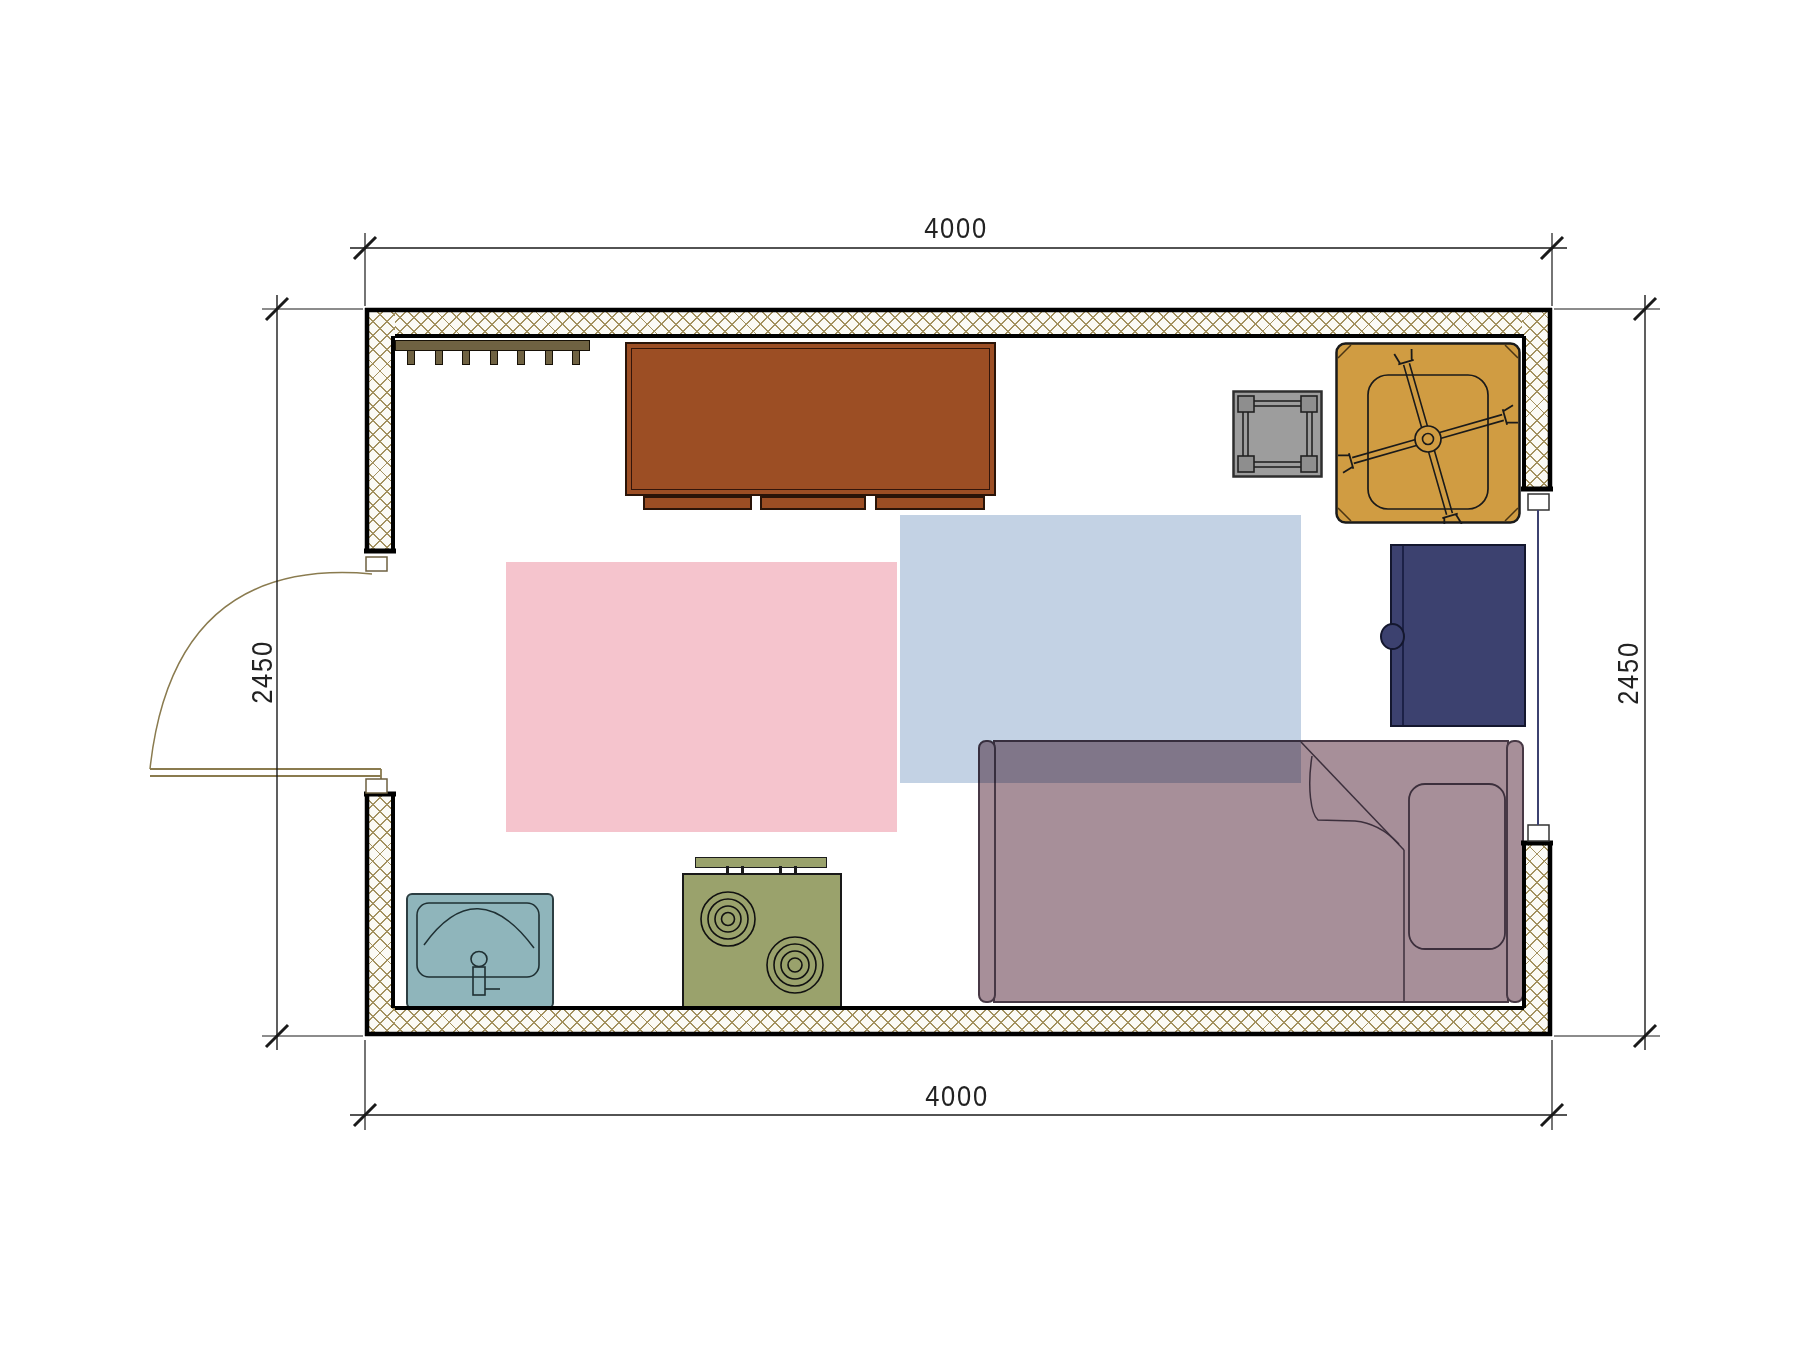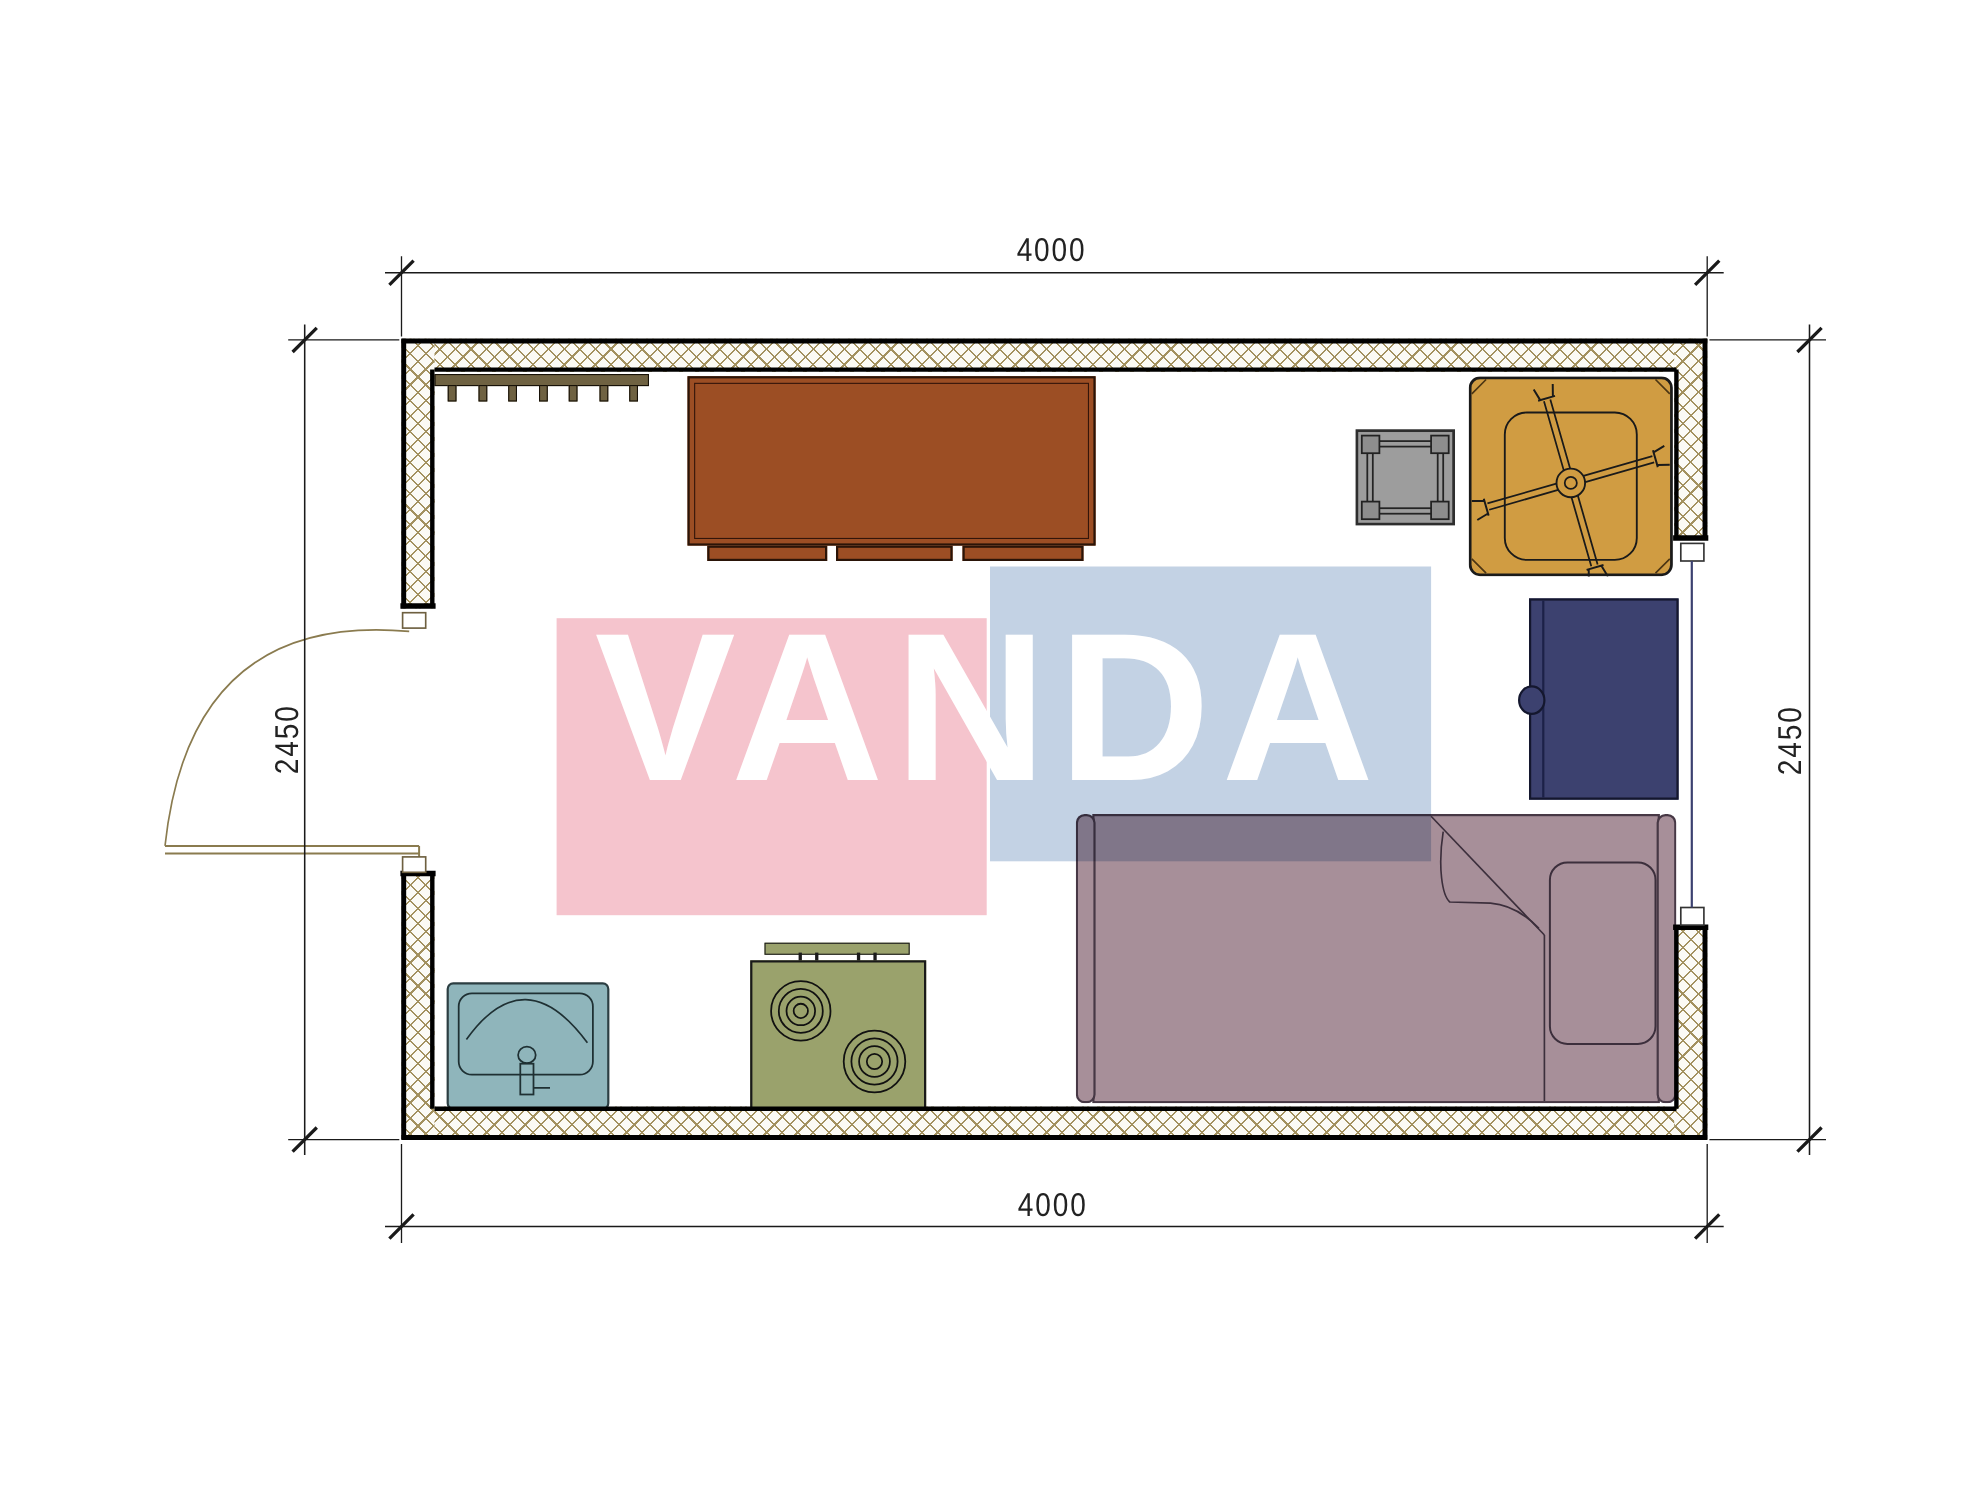--- a/index.html
+++ b/index.html
@@ -139,21 +139,20 @@
         <circle cx="111" cy="90" r="28"></circle>
           <circle cx="111" cy="90" r="21"></circle>
         <circle cx="111" cy="90" r="14"></circle>
           <circle cx="111" cy="90" r="7"></circle>
       </g>
     </svg>
   </div>
 
   <div class="wm" style="left:506px;top:562px;width:391px;height:270px;background:#f5c4cd;"></div>
   <div class="wm" style="left:900px;top:515px;width:401px;height:268px;background:#c3d2e4;"></div>
-  <div class="wm-text" style="left:520px;top:548px;width:760px;height:190px;">VANDA</div>
 
   <svg class="linework" width="1800" height="1350" viewBox="0 0 1800 1350">
 
     <g stroke="#000" fill="none">
       <path d="M365 310 H1552" stroke-width="4.5"></path>
       <path d="M395 336 H1524" stroke-width="4"></path>
       <path d="M365 1034 H1552" stroke-width="4.5"></path>
       <path d="M395 1008 H1524" stroke-width="4"></path>
       <path d="M367 308 V553 M367 792 V1036" stroke-width="4.5"></path>
       <path d="M393 336 V551 M393 794 V1008" stroke-width="4"></path>

